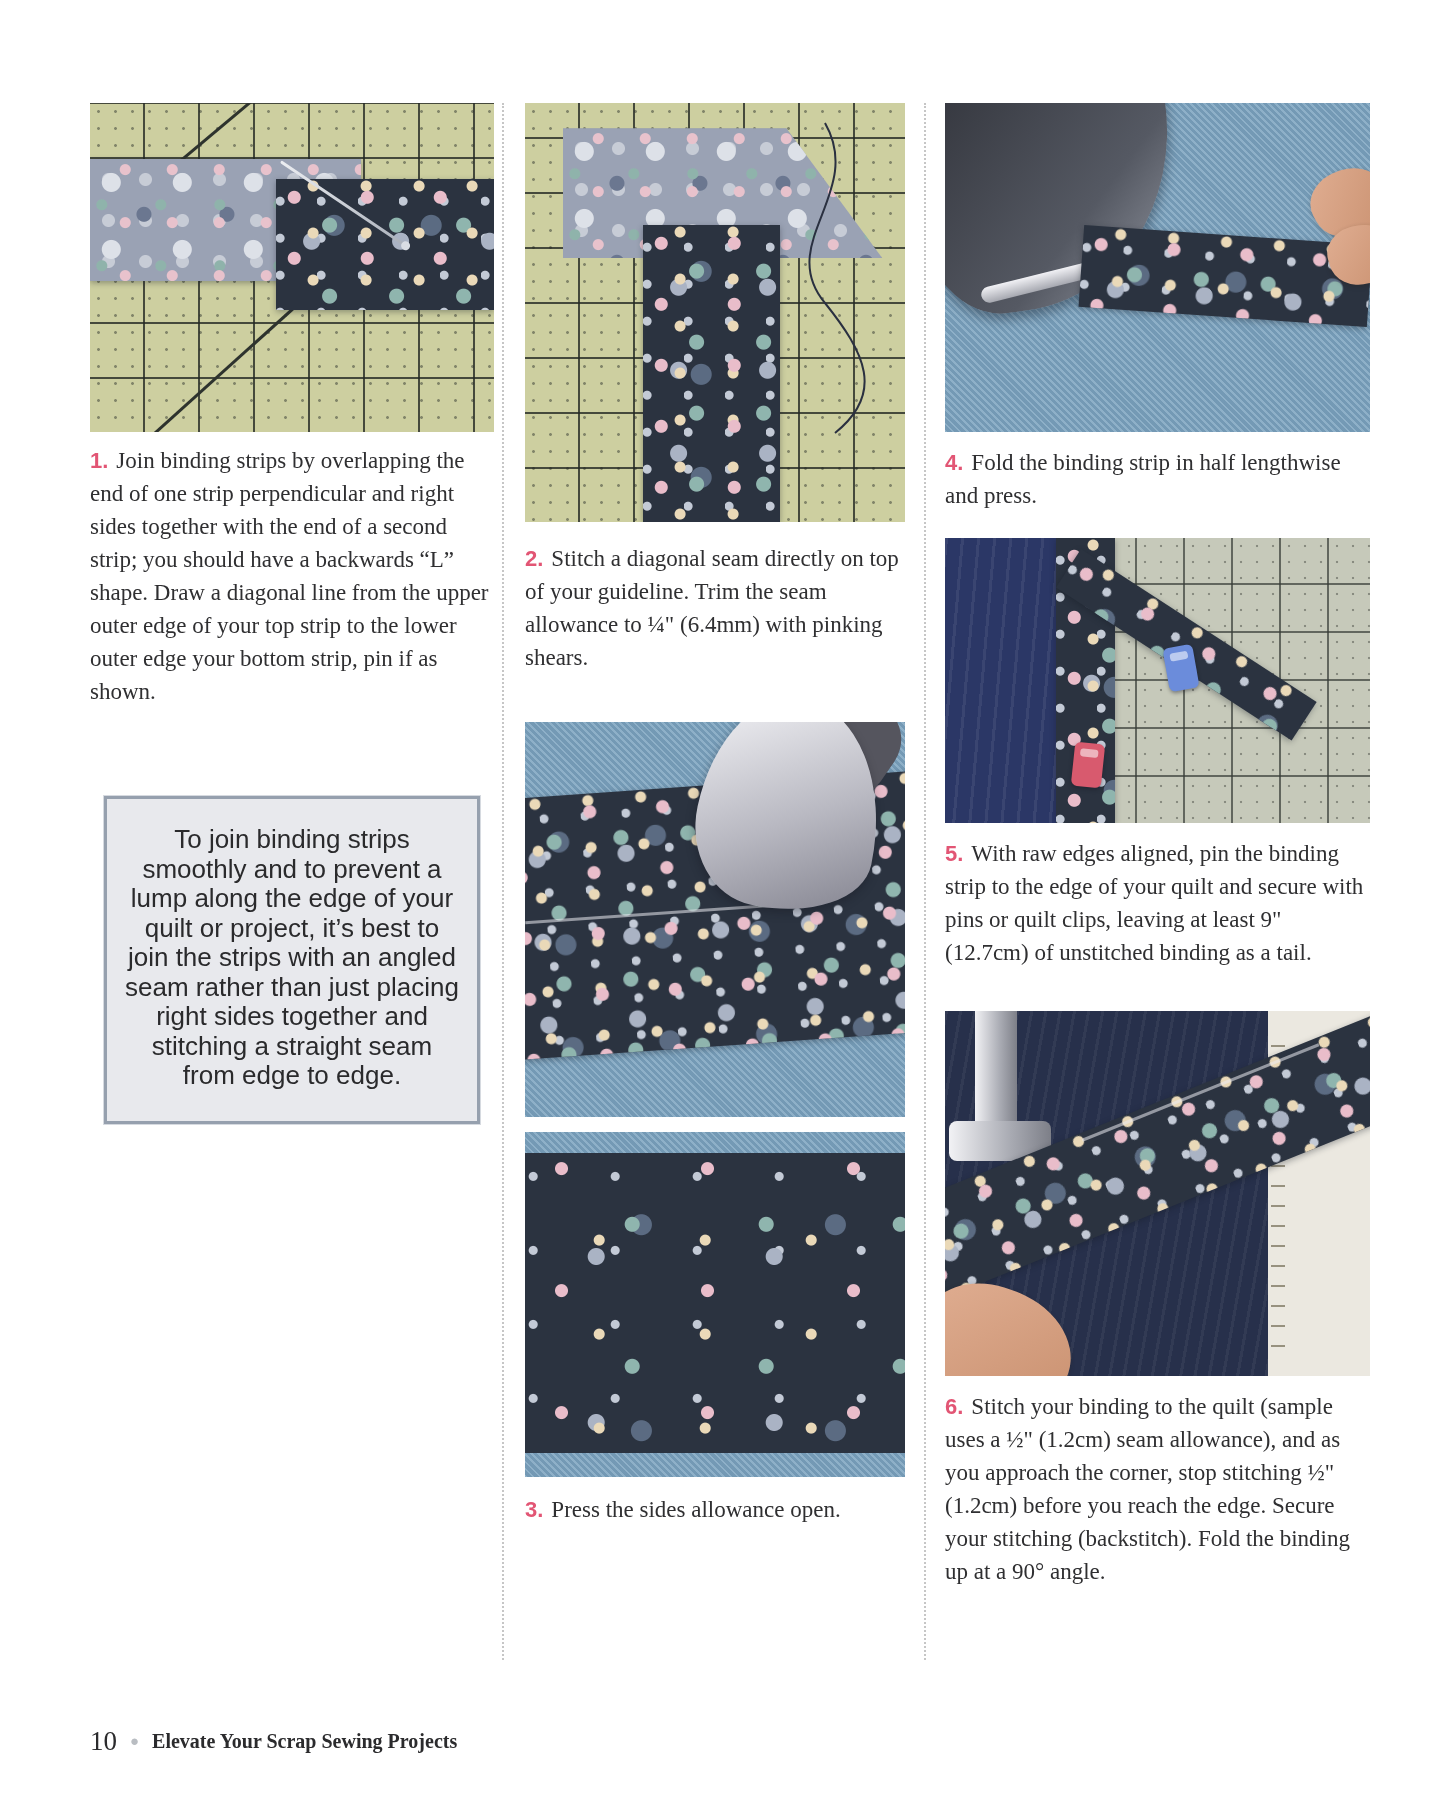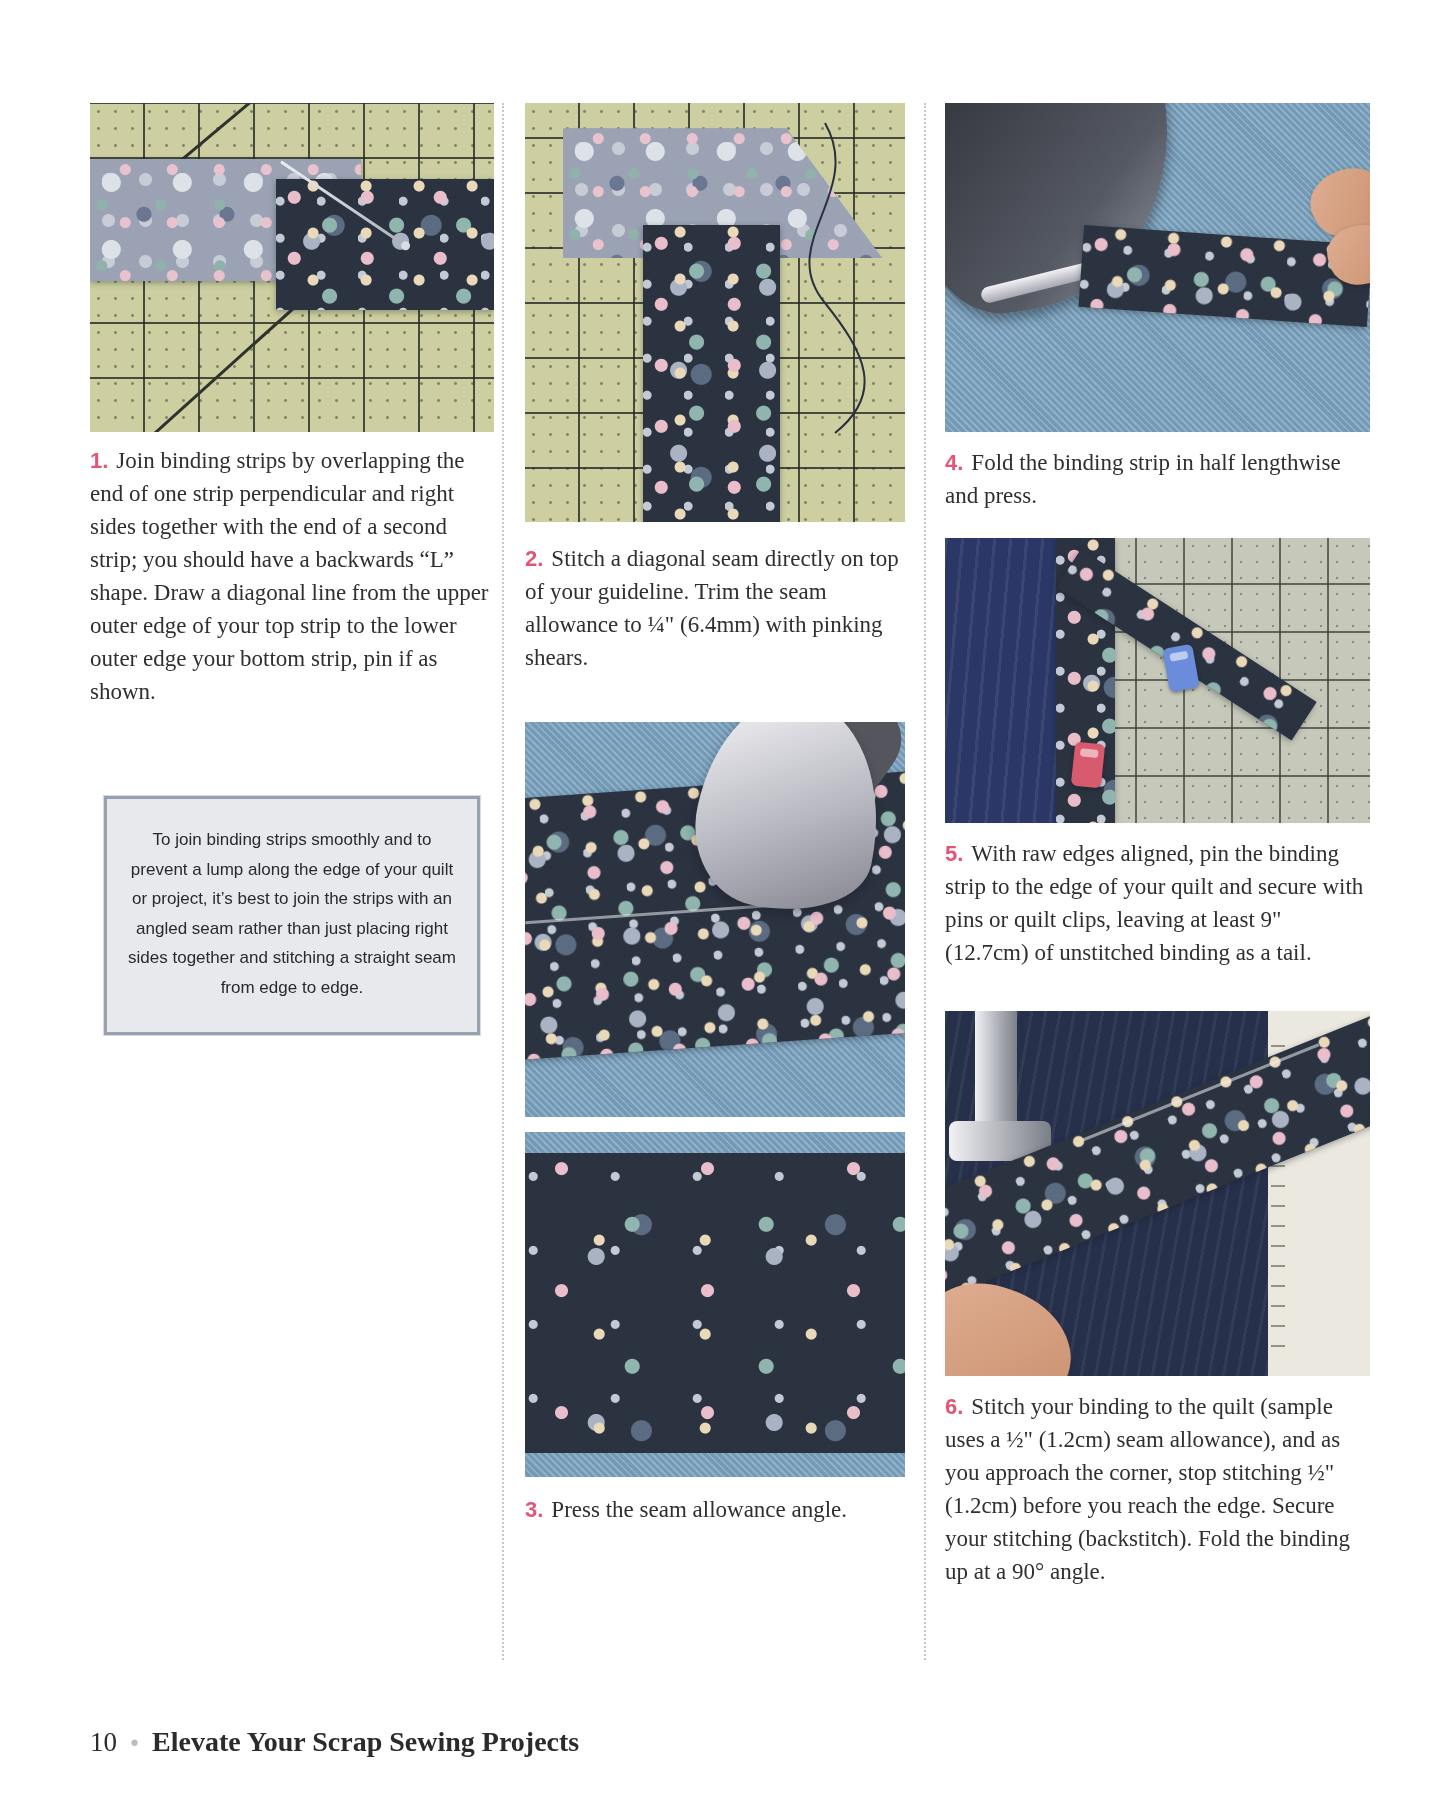--- a/index.html
+++ b/index.html
@@ -33,29 +33,29 @@
     padding: 26px 18px 30px 18px;
     text-align: center;
   }
   .tipbox h2 {
     font-family: "Liberation Serif", serif;
     font-size: 29px; line-height: 34px; font-weight: bold; color:#1e1e20;
     max-width: 250px; margin: 0 auto 14px auto;
   }
   .tipbox p {
     font-family: "Liberation Sans", sans-serif;
-    font-size: 17px; line-height: 29.5px; color:#2a2a2c;
+    font-size: 26px; line-height: 29.5px; color:#2a2a2c;
   }
   .pagefoot {
     position: absolute; left: 90px; top: 1726px;
     display: flex; align-items: center; gap: 13px; text-align: center;
   }
   .pagefoot .pnum { font-size: 27px; color:#2b2b2d; }
   .pagefoot .dot  { font-size: 15px; color:#b9bdc2; line-height: 1; }
-  .pagefoot .btitle { font-size: 28px; font-weight: bold; color:#2b2b2d; }
+  .pagefoot .btitle { font-size: 20px; font-weight: bold; color:#2b2b2d; }
 
   
   .photo { position: relative; width: 100%; overflow: hidden; display:block; }
   .photo > div, .photo > svg { position: absolute; }
 
   .mat {
     background-color:#cdcfa0;
     background-image:
       repeating-linear-gradient(90deg, transparent 0 53px, rgba(35,40,35,.8) 53px 55px),
       repeating-linear-gradient(0deg,  transparent 0 53px, rgba(35,40,35,.8) 53px 55px),
@@ -174,21 +174,21 @@
     <figure class="photo p3 denim">
       <div class="strip fab-dark" style="left:-5%;top:16%;width:110%;height:66%;transform:rotate(-4deg)"></div>
       <div class="seamline" style="left:0;top:48%;width:70%;transform:rotate(-4deg)"></div>
       <div class="iron-handle" style="left:70%;top:-8%;width:28%;height:26%;transform:rotate(35deg)"></div>
       <div class="iron-body" style="left:46%;top:-6%;width:48%;height:54%;transform:rotate(12deg)"></div>
     </figure>
     <figure class="photo p4 fab-dark zoom2">
       <div class="denimbar" style="top:0;height:6%"></div>
       <div class="denimbar" style="bottom:0;height:7%"></div>
     </figure>
-    <p class="step mt16"><span class="num">3.</span><span class="txt">Press the seam allowance angle.</span></p>
+    <p class="step mt16"><span class="num">3.</span><span class="txt">Press the sides allowance open.</span></p>
   </div>
 
   <div class="col col3">
     <figure class="photo p5 denim">
       <div class="iron5" style="left:-8%;top:-14%;width:62%;height:76%;transform:rotate(-8deg)"></div>
       <div class="sole5" style="left:8%;top:50%;width:40%;height:16px;transform:rotate(-14deg)"></div>
       <div class="strip fab-dark" style="left:32%;top:40%;width:68%;height:25%;transform:rotate(4deg)"></div>
       <div class="finger" style="left:86%;top:20%;width:18%;height:20%;transform:rotate(-28deg)"></div>
       <div class="finger" style="left:90%;top:37%;width:16%;height:18%;transform:rotate(-16deg)"></div>
     </figure>

